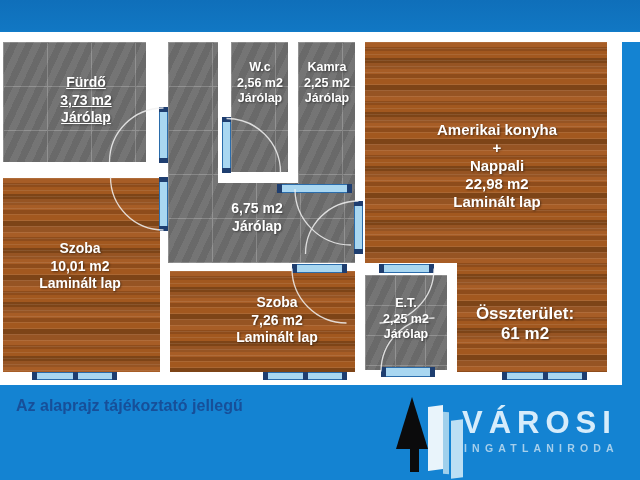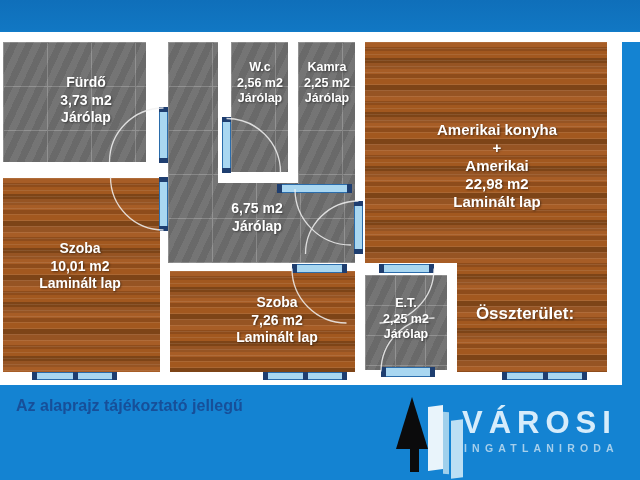--- a/index.html
+++ b/index.html
@@ -93,39 +93,39 @@
       <path d="M163.5,230 A53,53 0 0 1 110.5,177"></path>
       <path d="M226.5,118.5 A54,54 0 0 1 280.5,172.5"></path>
       <path d="M295,189 A56,56 0 0 0 351,245"></path>
       <path d="M358.5,201 A53,53 0 0 0 305.5,254"></path>
       <path d="M292,268.5 A54.5,54.5 0 0 0 346.5,323"></path>
       <path d="M434,268.5 A54.5,54.5 0 0 1 379.5,323"></path>
       <path d="M434.5,318 A53.5,53.5 0 0 0 381,371.5"></path>
     </g>
   </svg>
 
-  <div class="abs rlabel f14" style="left:16px;top:74px;width:140px;">
+  <div class="abs rlabel f14" style="left:16px;top:74px;width:140px;text-decoration:underline;">
     <div>Fürdő</div>
     <div>3,73 m2</div>
     <div>Járólap</div>
   </div>
   <div class="abs rlabel f12" style="left:225px;top:60px;width:70px;">
     <div>W.c</div>
     <div>2,56 m2</div>
     <div>Járólap</div>
   </div>
   <div class="abs rlabel f12" style="left:294px;top:60px;width:66px;">
     <div>Kamra</div>
     <div>2,25 m2</div>
     <div>Járólap</div>
   </div>
   <div class="abs rlabel f15" style="left:377px;top:121px;width:240px;">
     <div>Amerikai konyha</div>
     <div>+</div>
-    <div>Amerikai</div>
+    <div>Nappali</div>
     <div>22,98 m2</div>
     <div>Laminált lap</div>
   </div>
   <div class="abs rlabel f14" style="left:10px;top:240px;width:140px;">
     <div>Szoba</div>
     <div>10,01 m2</div>
     <div>Laminált lap</div>
   </div>
   <div class="abs rlabel f14" style="left:172px;top:200px;width:170px;">
     <div>6,75 m2</div>
@@ -136,20 +136,21 @@
     <div>7,26 m2</div>
     <div>Laminált lap</div>
   </div>
   <div class="abs rlabel f12" style="left:363px;top:296px;width:86px;">
     <div>E.T.</div>
     <div>2,25 m2</div>
     <div>Járólap</div>
   </div>
   <div class="abs rlabel f16" style="left:425px;top:304px;width:200px;">
     <div>Összterület:</div>
+    <div>61 m2</div>
   </div>
 
   <div class="abs disclaimer" style="left:16px;top:397px;width:350px;">Az alaprajz tájékoztató jellegű</div>
 
   <div class="abs tree tree-top" style="left:396px;top:397px;width:32px;height:52px;"></div>
   <div class="abs tree" style="left:410px;top:445px;width:9px;height:27px;"></div>
   <div class="abs bldg" style="left:428px;top:406px;width:15px;height:64px;background:#e9f4fb;transform:skewY(-7deg);"></div>
   <div class="abs bldg" style="left:443px;top:412px;width:6px;height:62px;background:#9fd0ec;transform:skewY(6deg);"></div>
   <div class="abs bldg" style="left:451px;top:420px;width:12px;height:58px;background:#bcdff4;transform:skewY(-7deg);"></div>
 

